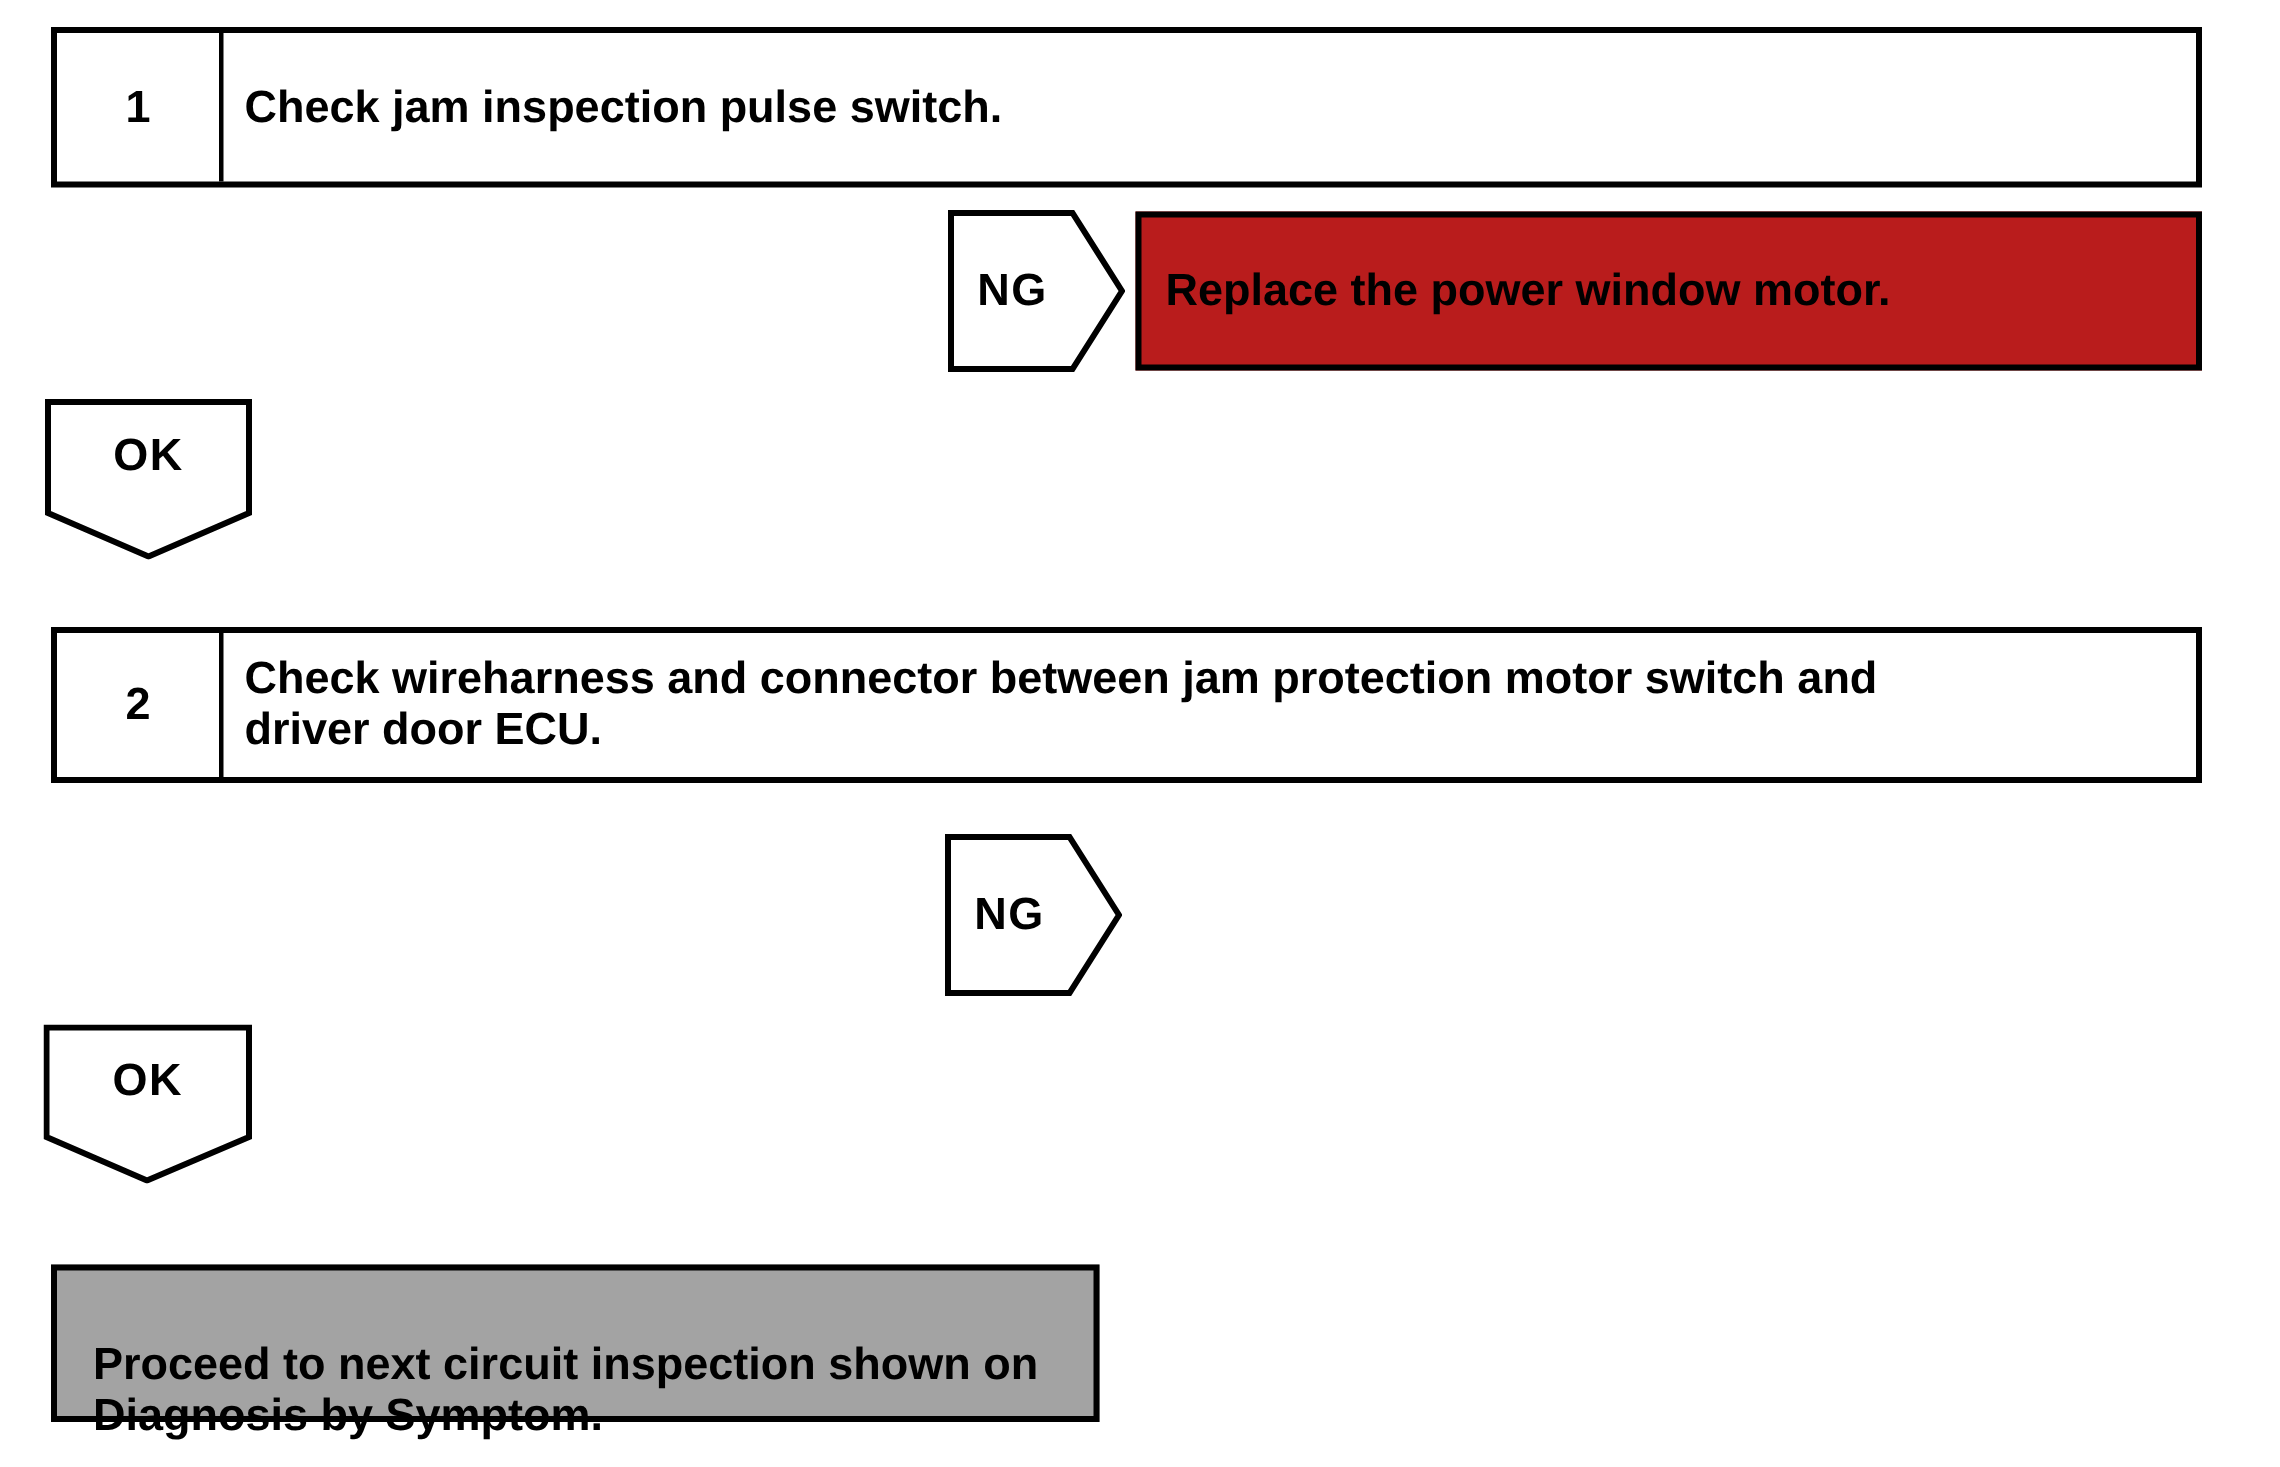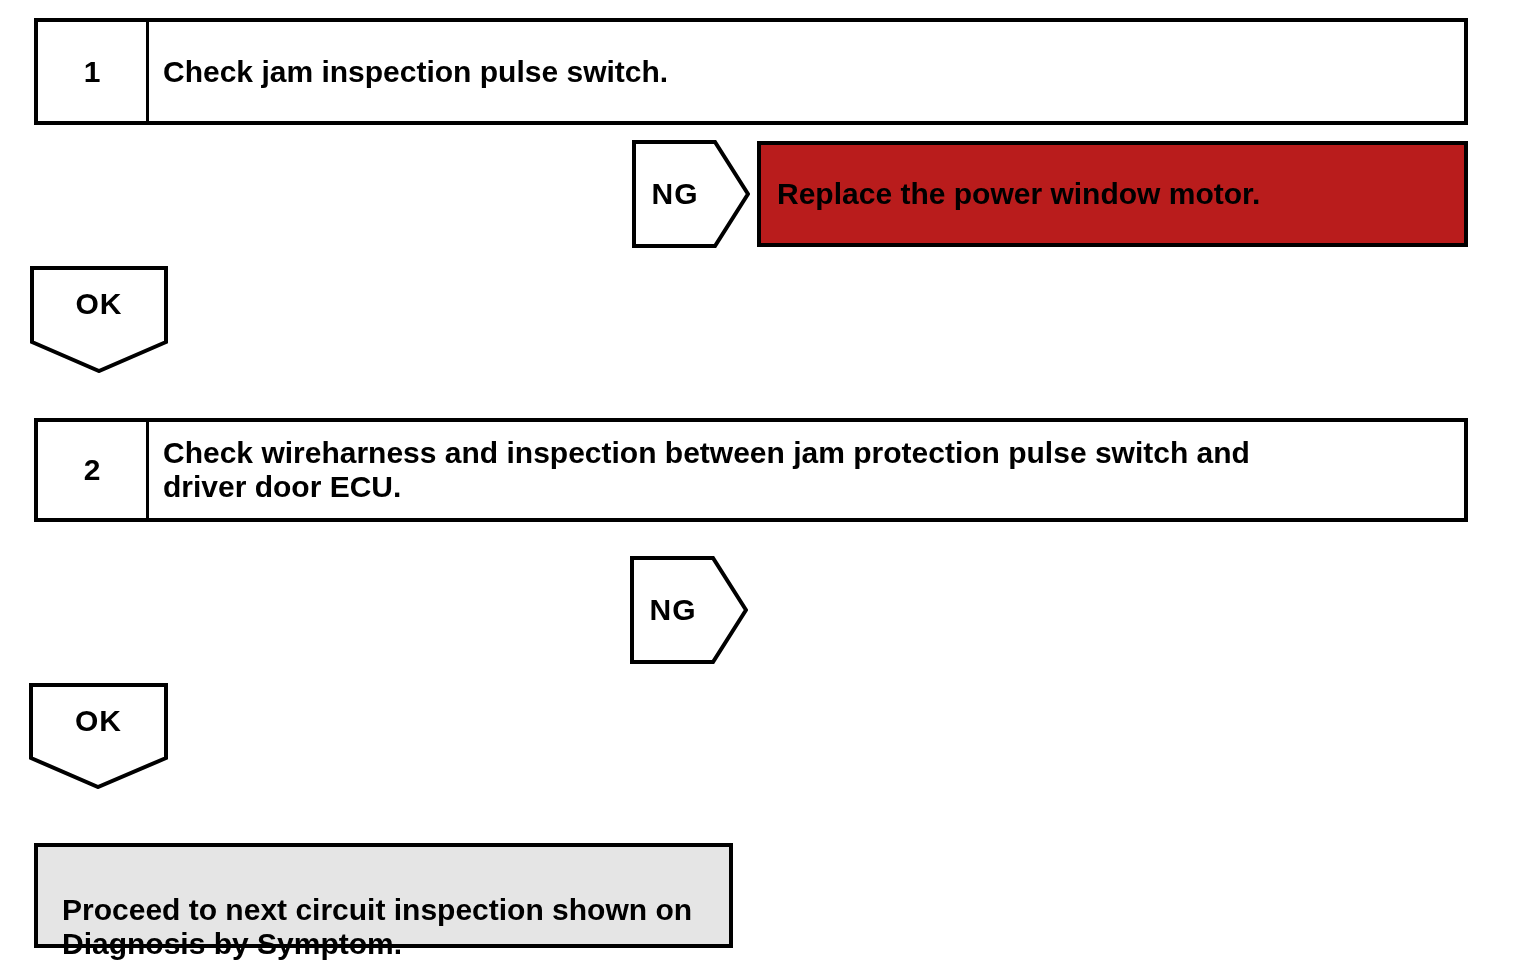--- a/index.html
+++ b/index.html
@@ -54,21 +54,21 @@
     padding-left: 16px;
     padding-right: 10px;
     font-size: 30px;
     line-height: 34px;
     white-space: nowrap;
   }
   .terminal-box {
     position: absolute;
     box-sizing: border-box;
     border: 4px solid #000;
-    background: #e5e5e5;
+    background: #a3a3a3;
     padding: 12px 10px 0 24px;
     font-size: 30px;
     line-height: 34px;
     white-space: pre-line;
   }
   .connector {
     position: absolute;
   }
   .connector svg {
     display: block;
@@ -117,21 +117,21 @@
 
   <div class="connector ok" style="left:30px; top:266px; width:138px; height:107px;">
     <svg width="138" height="107" viewBox="0 0 138 107">
       <polygon points="2,2 136,2 136,76 69,105 2,76" fill="#ffffff" stroke="#000000" stroke-width="4" stroke-linejoin="miter"></polygon>
     </svg>
     <span class="tag-label">OK</span>
   </div>
 
   <div class="step-box" style="left:34px; top:418px; width:1434px; height:104px;">
     <div class="step-num-cell">2</div>
-    <div class="step-text-cell">Check wireharness and inspection between jam protection pulse switch and
+    <div class="step-text-cell">Check wireharness and connector between jam protection motor switch and
 driver door ECU.</div>
   </div>
 
   <div class="connector ng" style="left:630px; top:556px; width:118px; height:108px;">
     <svg width="118" height="108" viewBox="0 0 118 108">
       <polygon points="2,2 83,2 116,54 83,106 2,106" fill="#ffffff" stroke="#000000" stroke-width="4" stroke-linejoin="miter"></polygon>
     </svg>
     <span class="tag-label">NG</span>
   </div>
 

